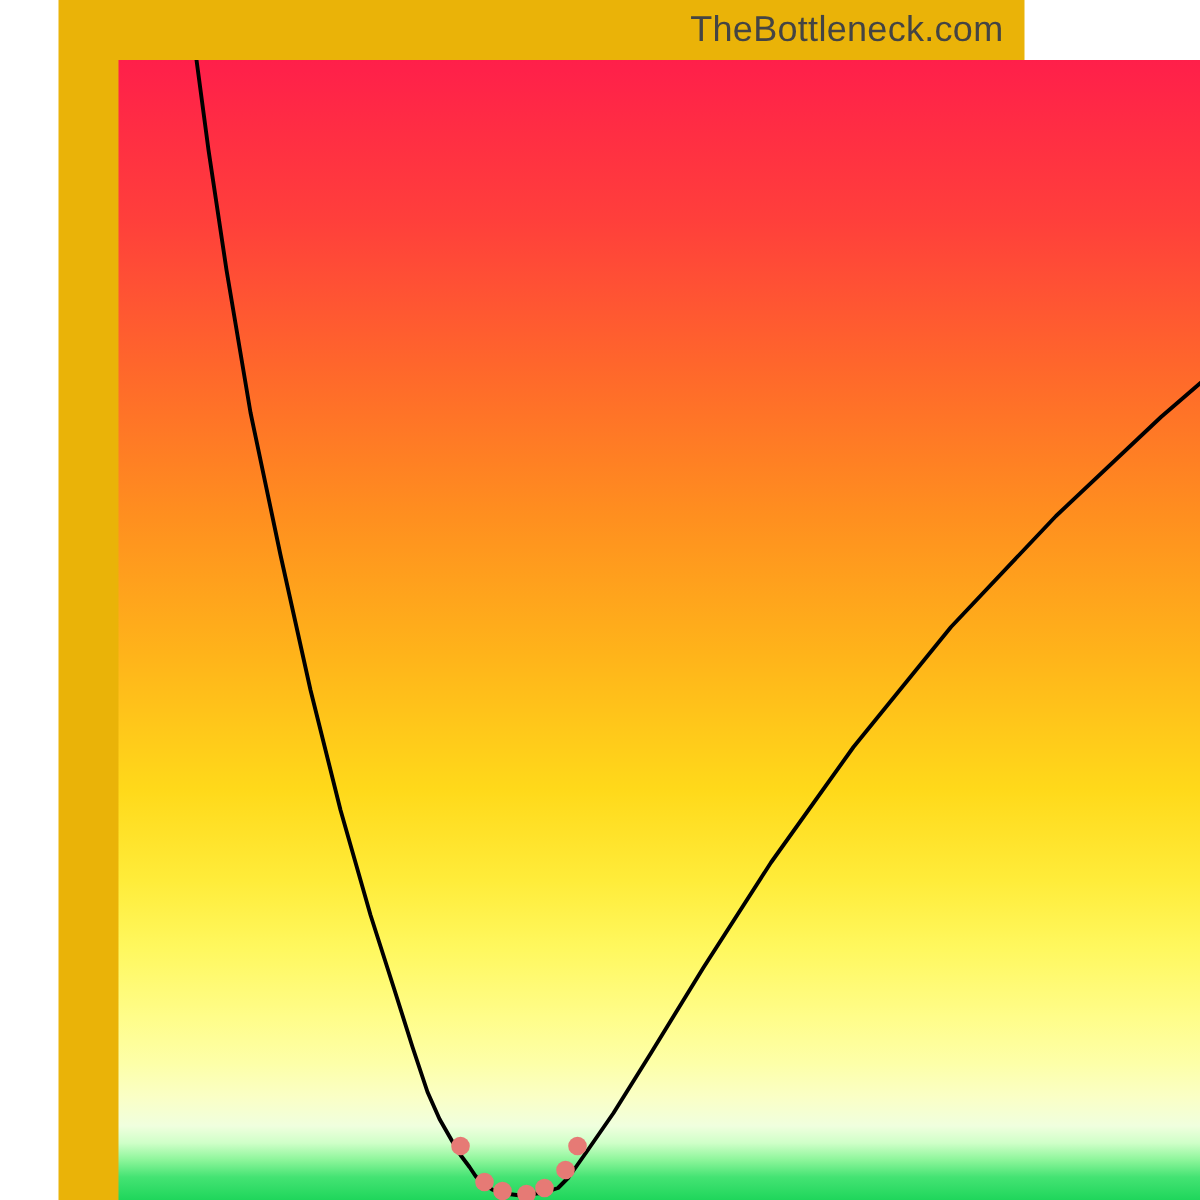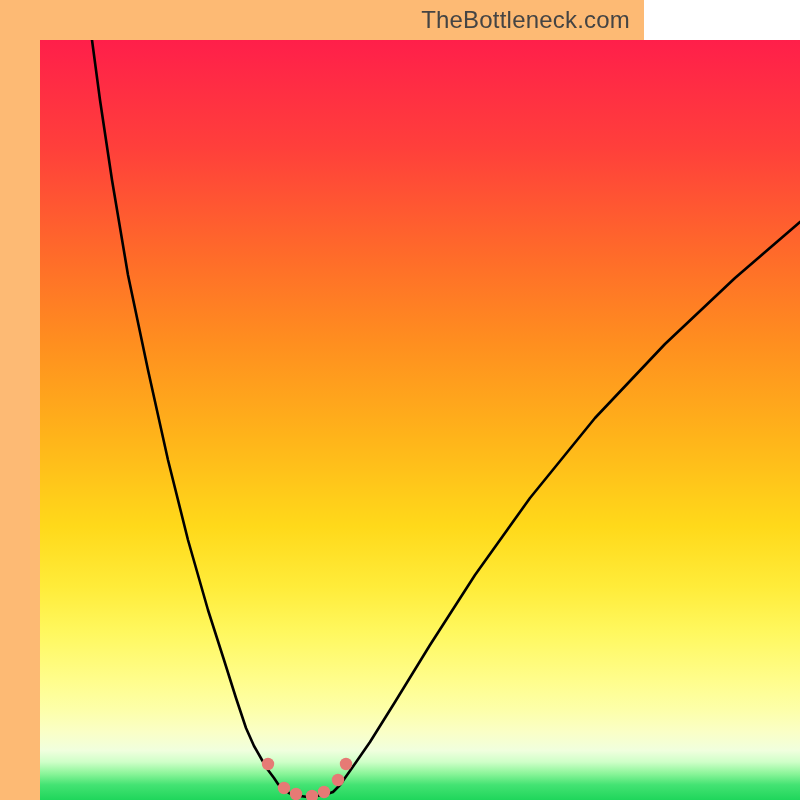--- a/index.html
+++ b/index.html
@@ -7,21 +7,22 @@
     padding: 0;
     width: 800px;
     height: 800px;
     overflow: hidden;
     font-family: Arial, Helvetica, sans-serif;
   }
   .frame {
     position: relative;
     width: 644px;
     height: 800px;
-    background: #fdba74;
+    background: #eab308;
+    margin-left: 39px;
   }
   .watermark {
     position: absolute;
     top: 6px;
     right: 14px;
     color: #444;
     font-size: 24px;
     font-weight: 500;
     letter-spacing: 0.2px;
     z-index: 10;

